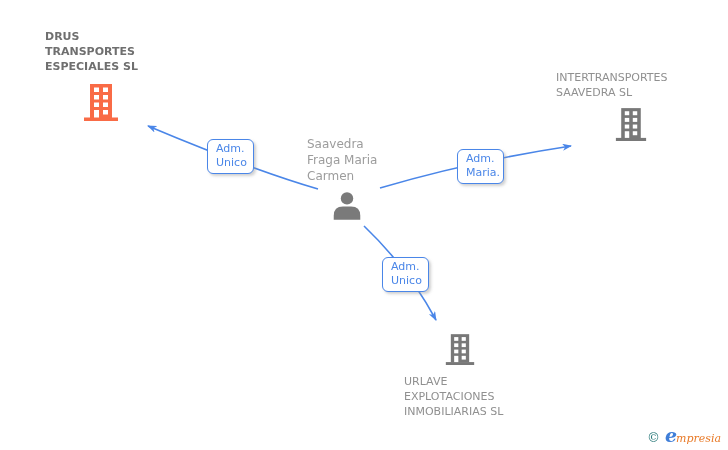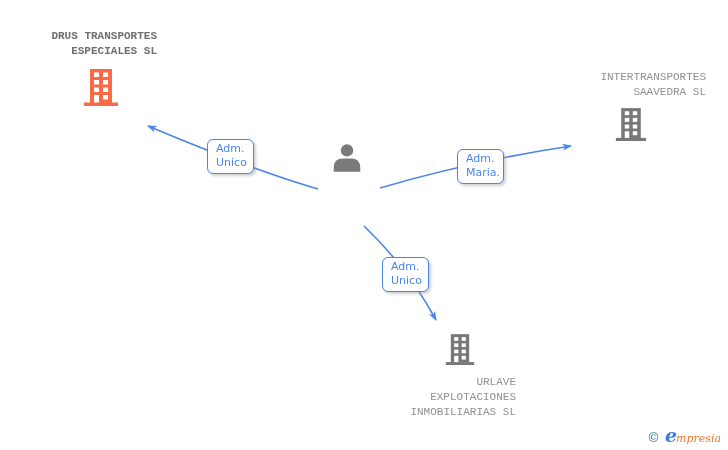--- a/index.html
+++ b/index.html
@@ -14,21 +14,21 @@
     overflow: hidden;
   }
 
   .connectors {
     position: absolute;
     left: 0; top: 0;
     width: 728px; height: 450px;
     pointer-events: none;
   }
 
-  .node { position: absolute; text-align: right; font-family: Liberation Mono, monospace; }
+  .node { position: absolute; text-align: left; }
 
   .company-name {
     font-size: 11px;
     line-height: 15px;
     color: #909090;
     margin: 0 auto;
   }
   .company-name.highlight {
     color: #6F6F6F;
     font-weight: bold;
@@ -119,20 +119,21 @@
           <rect x="11" y="18.5" width="5" height="4.5"></rect>
             <rect x="20" y="18.5" width="5" height="4.5"></rect>
           <rect x="11" y="26" width="5" height="7.5"></rect>
             <rect x="20" y="26" width="5" height="4.5"></rect>
         </g>
       </svg>
     </span>
   </div>
 
   <div class="node" style="left:307px; top:136px; width:80px;">
+    <div class="person-name">Saavedra Fraga Maria Carmen</div>
     <span class="icon-wrap" style="margin-top:8px; width:30px;">
       <svg width="30" height="28" viewBox="0 0 26 24" xmlns="http://www.w3.org/2000/svg">
         <ellipse cx="13" cy="5.4" rx="5.4" ry="5.4" fill="#7A7A7A"></ellipse>
         <path d="M1.5 24 L1.5 20.5 Q1.5 12.5 9.5 12.5 L16.5 12.5 Q24.5 12.5 24.5 20.5 L24.5 24 Z" fill="#7A7A7A"></path>
       </svg>
     </span>
   </div>
 
   <div class="node" style="left:404px; top:333px; width:112px;">
     <span class="icon-wrap" style="width:30px;">

